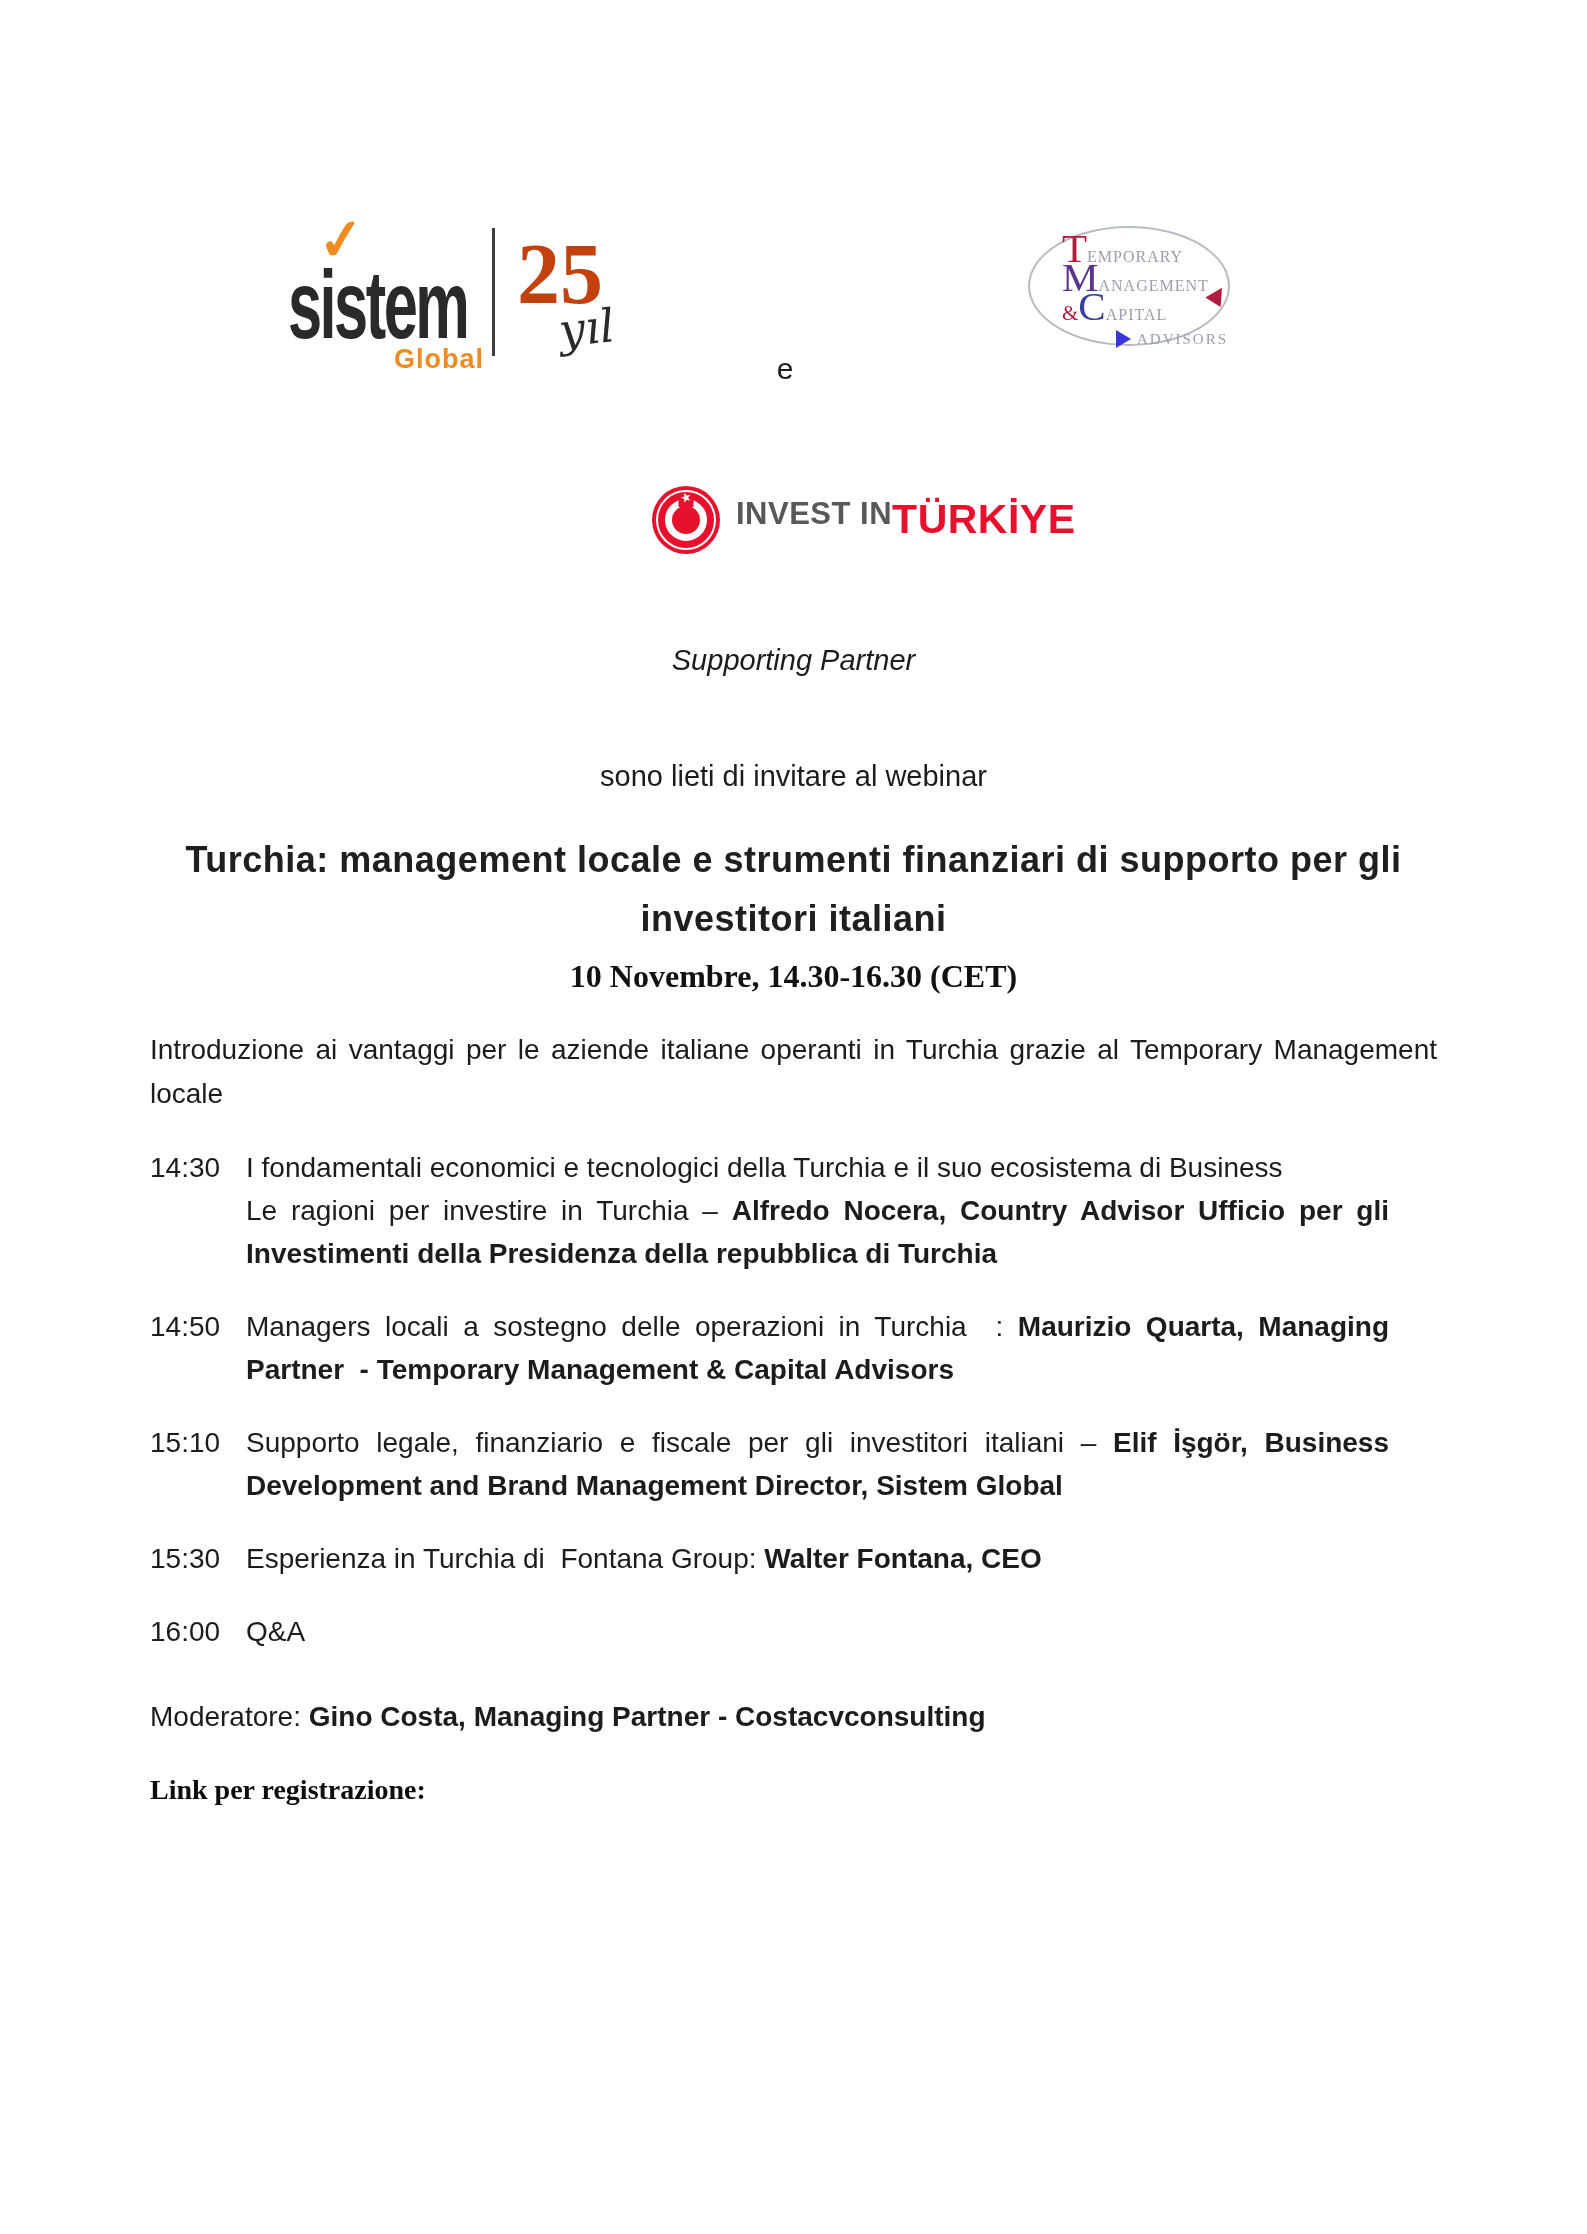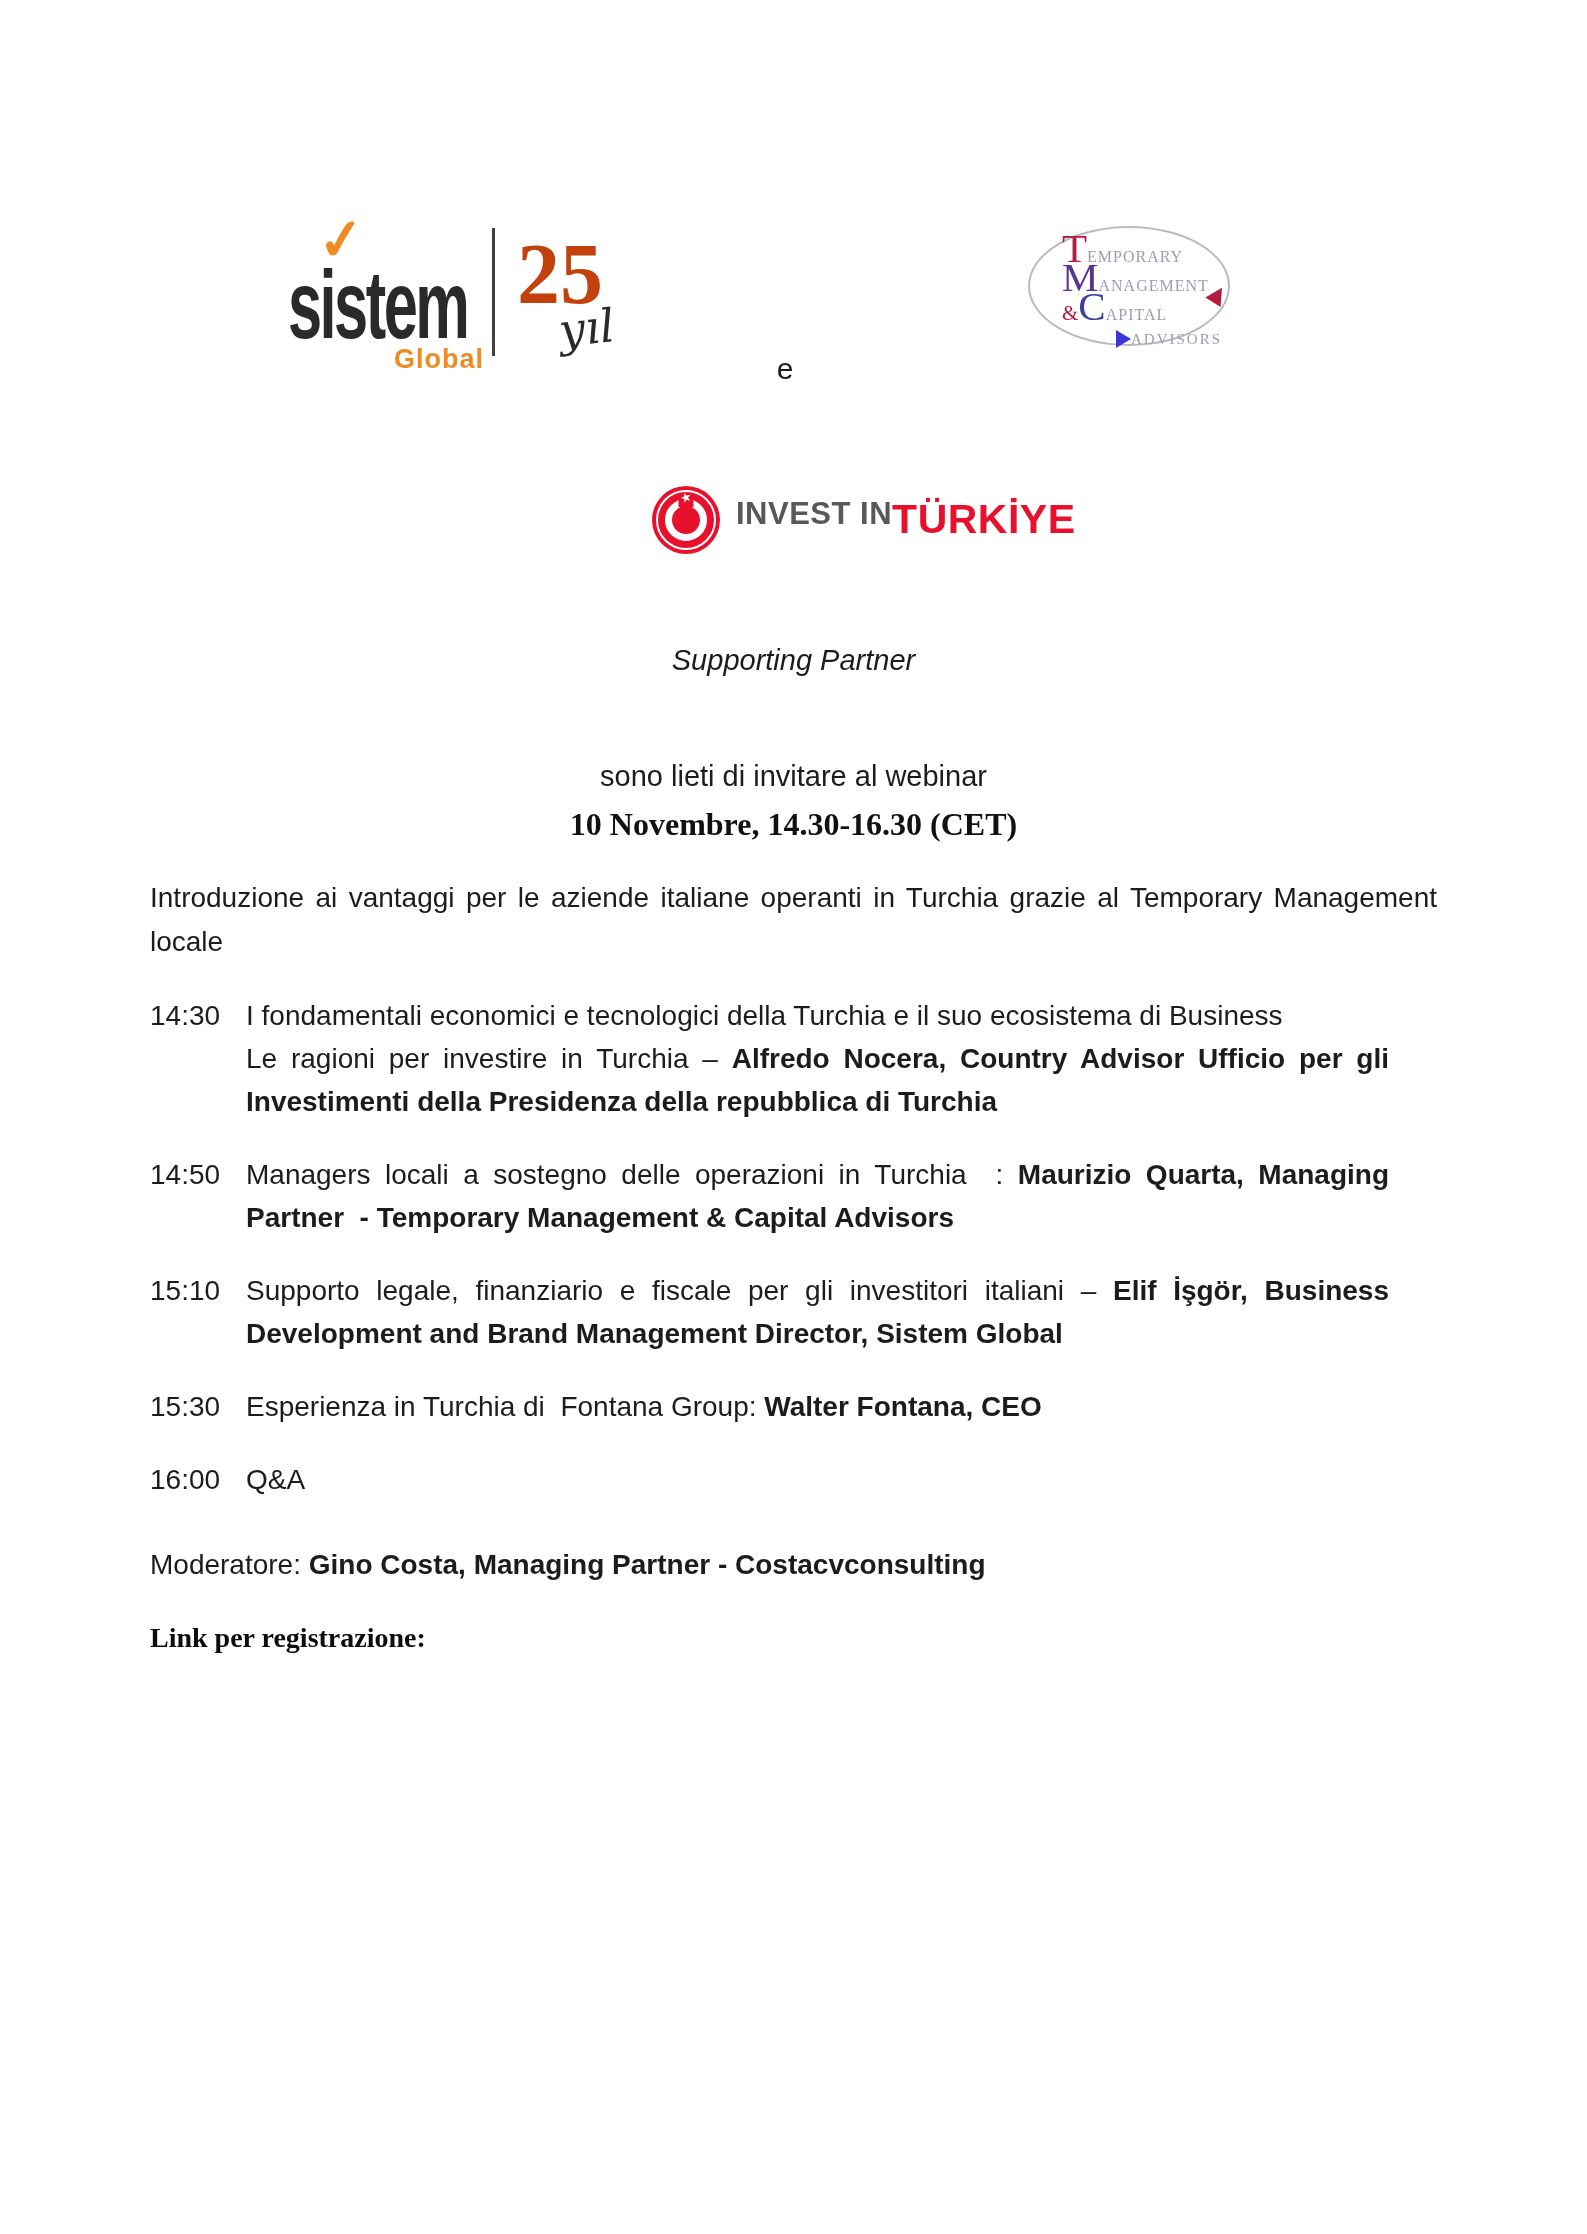--- a/index.html
+++ b/index.html
@@ -30,21 +30,21 @@
   .tmc-rows{position:absolute;left:34px;top:10px;line-height:1;white-space:nowrap;}
   .tmc-row{height:29px;}
   .tmc-big{font-family:"Liberation Serif", serif;font-size:41px;line-height:29px;
     font-weight:normal;}
   .tmc-big.t{color:#b01d3f;}
   .tmc-big.m{color:#5a3590;}
   .tmc-big.c{color:#3a3f9b;}
   .tmc-amp{font-family:"Liberation Serif", serif;font-size:21px;color:#b01d3f;}
   .tmc-small{font-family:"Liberation Serif", serif;font-size:16px;color:#9aa0aa;
     letter-spacing:1px;}
-  .tmc-advisors{position:absolute;left:88px;top:106px;display:flex;align-items:center;gap:0;}
+  .tmc-advisors{position:absolute;left:88px;top:106px;display:flex;align-items:center;gap:6px;}
   .tmc-blue-arrow{width:0;height:0;border-left:15px solid #3a36d8;
     border-top:9px solid transparent;border-bottom:9px solid transparent;}
   .tmc-advisors-text{font-family:"Liberation Serif", serif;font-size:15px;color:#9aa0aa;
     letter-spacing:2px;}
   .tmc-red-arrow{position:absolute;right:6px;top:62px;width:0;height:0;
     border-left:17px solid #b01d3f;border-top:9px solid transparent;
     border-bottom:9px solid transparent;transform:rotate(-58deg);}
   
   .conjunction{position:absolute;top:352px;left:0;width:1570px;text-align:center;
     font-size:30px;color:#1c1c1c;}
@@ -128,20 +128,21 @@
     </div>
     <div class="invest-text">
       <div class="invest-line1">INVEST IN</div>
       <div class="invest-line2">TÜRKİYE</div>
     </div>
   </div>
 
   <div class="content">
     <p class="supporting">Supporting Partner</p>
     <p class="invite">sono lieti di invitare al webinar</p>
+    <h1 class="title">Turchia: management locale e strumenti finanziari di supporto per gli investitori italiani</h1>
     <p class="datetime">10 Novembre, 14.30-16.30 (CET)</p>
     <p class="intro">Introduzione ai vantaggi per le aziende italiane operanti in Turchia grazie al Temporary Management locale</p>
 
     <div class="schedule" id="schedule-list">
         <div class="sched-item">
           <span class="sched-time">14:30</span>
           <div class="sched-text"><span class="seg-normal">I fondamentali economici e tecnologici della Turchia e il suo ecosistema di Business</span><br><span class="seg-normal">Le ragioni per investire in Turchia – </span><span class="seg-bold">Alfredo Nocera, Country Advisor Ufficio per gli Investimenti della Presidenza della repubblica di Turchia</span></div>
         </div>
         <div class="sched-item">
           <span class="sched-time">14:50</span>

